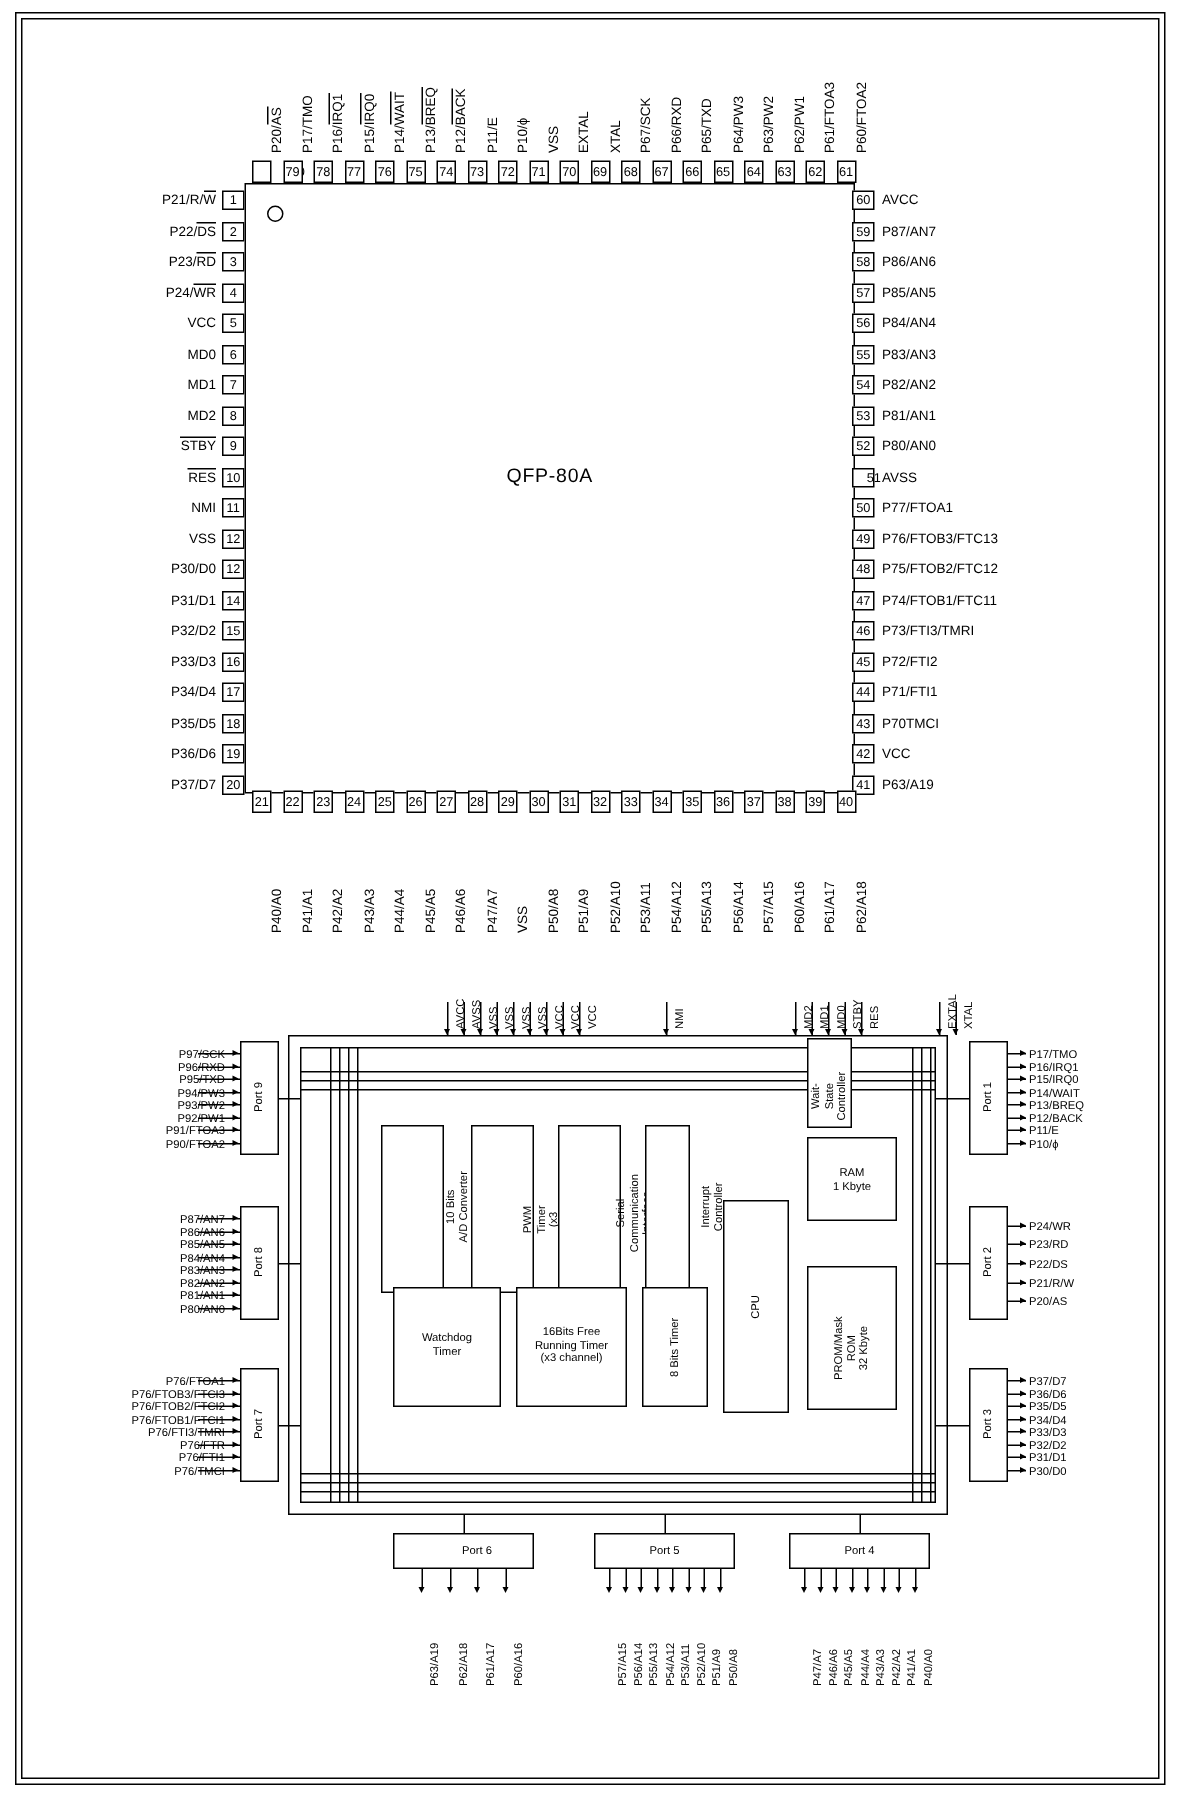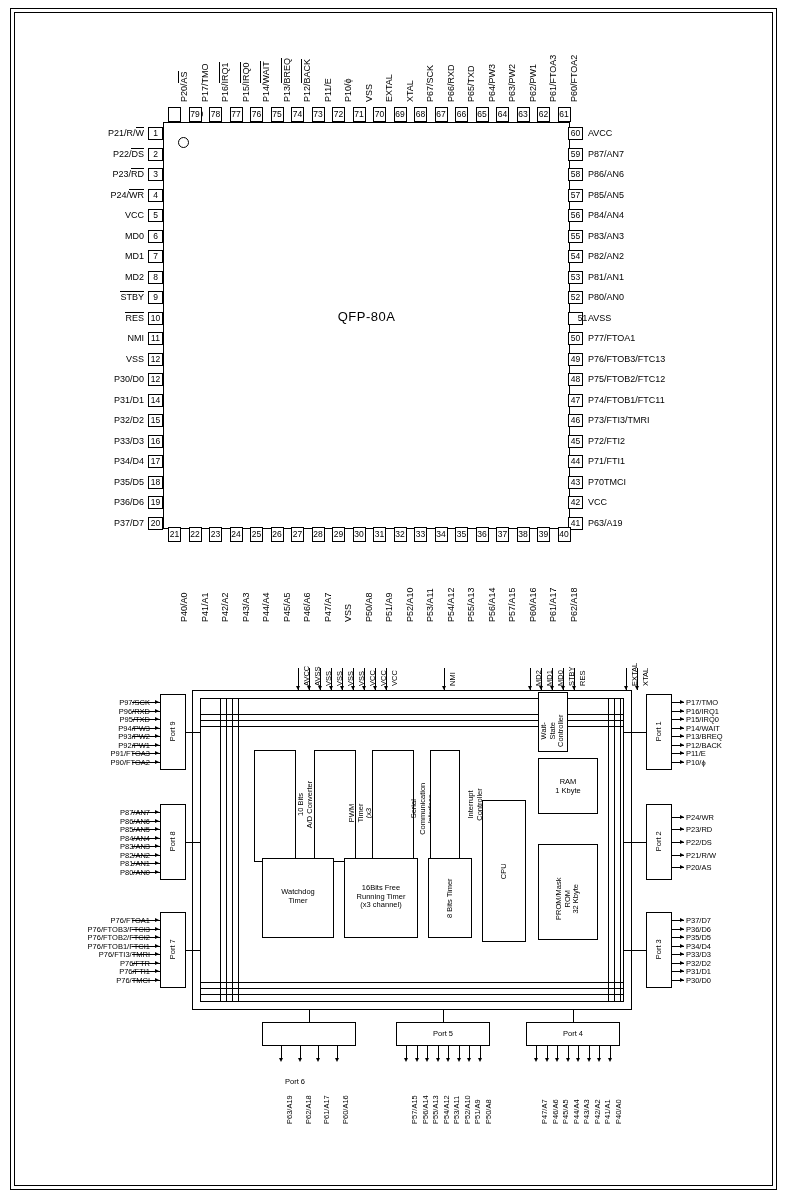--- a/index.html
+++ b/index.html
@@ -380,21 +380,21 @@
     <div class="box" style="left:632px;top:64px;width:26px;height:76px;"></div>
     <div class="vtxt" style="left:625px;top:97px;width:40px;">Port 1</div>
 
     <div class="box" style="left:632px;top:174px;width:26px;height:76px;"></div>
     <div class="vtxt" style="left:625px;top:207px;width:40px;">Port 2</div>
 
     <div class="box" style="left:632px;top:282px;width:26px;height:76px;"></div>
     <div class="vtxt" style="left:625px;top:315px;width:40px;">Port 3</div>
 
     <div class="box" style="left:248px;top:392px;width:94px;height:24px;"></div>
-    <div class="bx-t" style="left:241px;top:400px;width:80px;margin-top:48px;">Port 6</div>
+    <div class="bx-t" style="left:264px;top:400px;width:80px;">Port 6</div>
 
     <div class="box" style="left:382px;top:392px;width:94px;height:24px;"></div>
     <div class="bx-t" style="left:382px;top:400px;width:94px;">Port 5</div>
 
     <div class="box" style="left:512px;top:392px;width:94px;height:24px;"></div>
     <div class="bx-t" style="left:512px;top:400px;width:94px;">Port 4</div>
 
     <div class="ln hl" style="left:172px;top:102px;width:14px;"></div>
     <div class="ln hl" style="left:172px;top:212px;width:14px;"></div>
     <div class="ln hl" style="left:172px;top:320px;width:14px;"></div>

